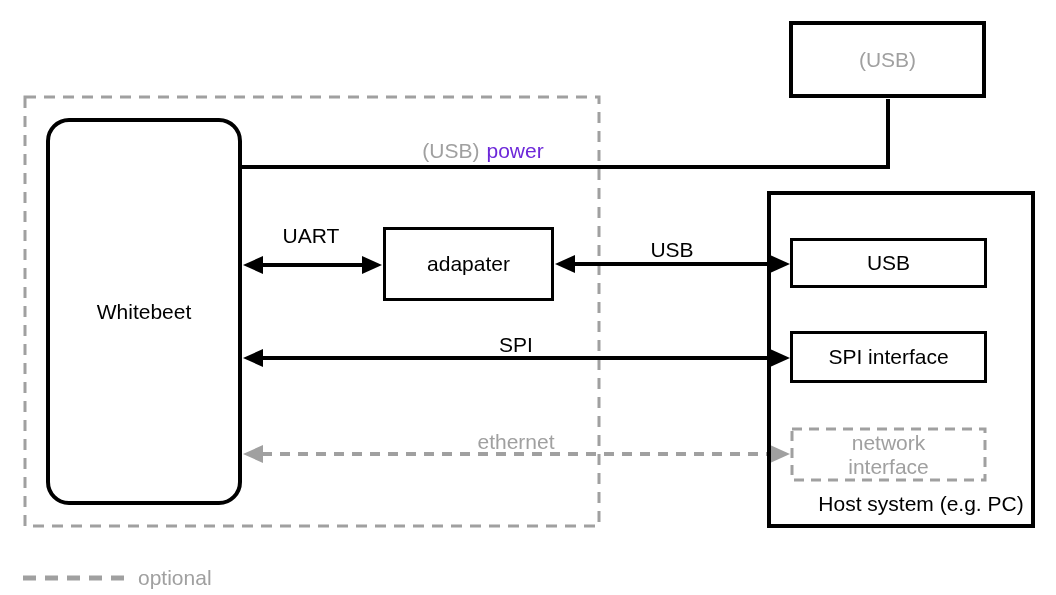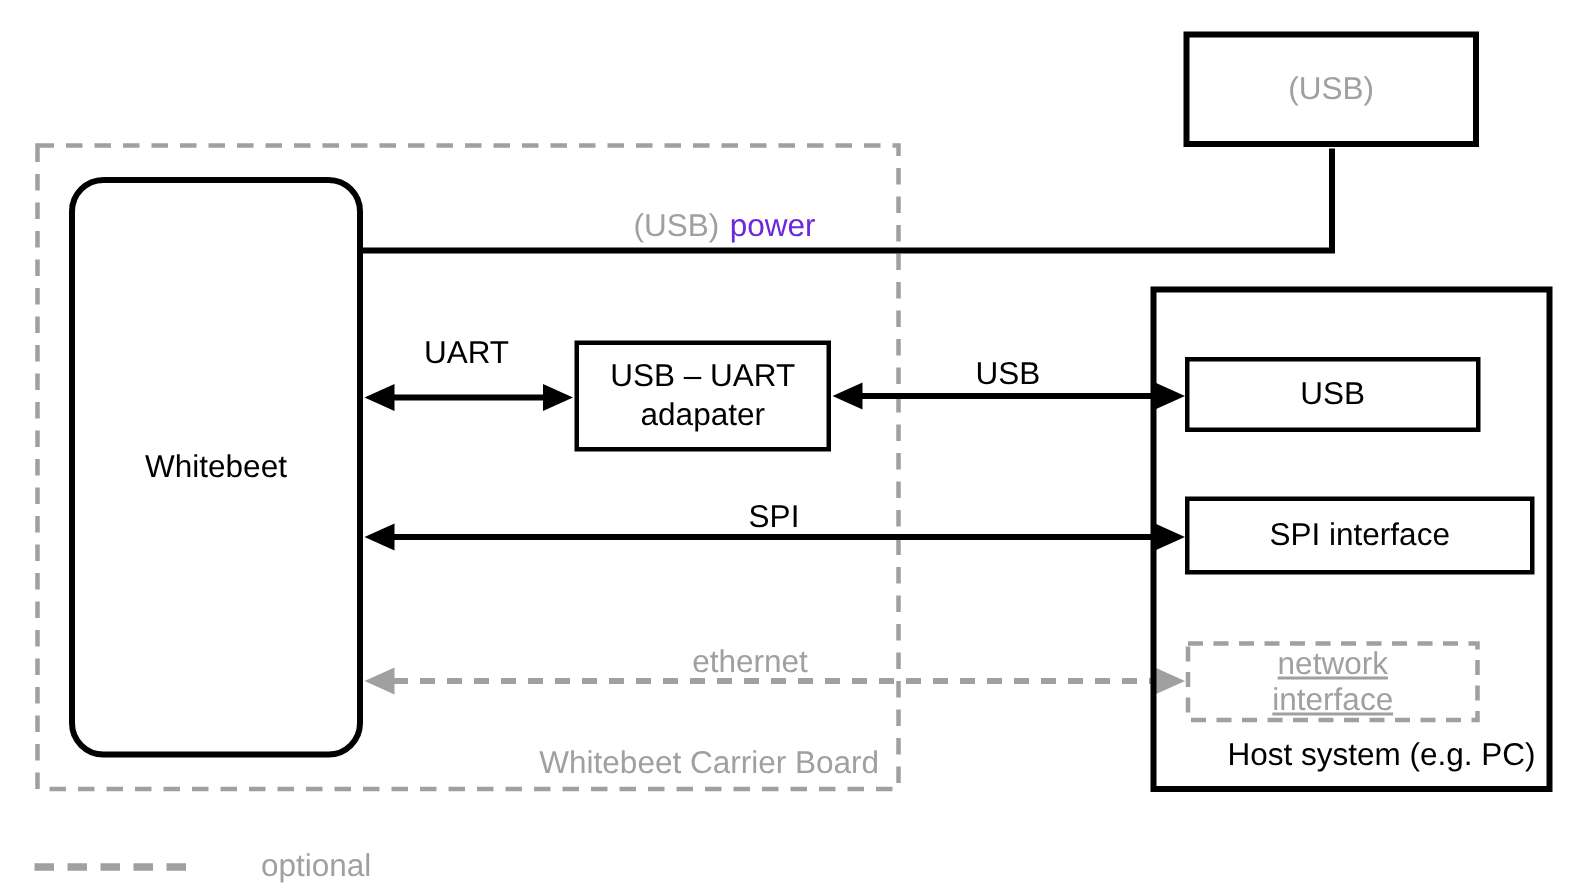--- a/index.html
+++ b/index.html
@@ -97,50 +97,48 @@
 
   <div class="box solid-outer" style="left:46px; top:118px; width:196px; height:387px;border-radius:23px;">
     <div>Whitebeet</div>
   </div>
 
   <div class="box solid-outer" style="left:789px; top:21px; width:197px; height:77px;">
     <div class="gray-text">(USB)</div>
   </div>
 
   <div class="box solid-inner" style="left:383px; top:227px; width:171px; height:74px;">
-    <div>USB – UART</div>
     <div>adapater</div>
   </div>
 
   <div class="box solid-outer" style="left:767px; top:191px; width:268px; height:337px; justify-content:flex-start;">
     <div class="host-caption">Host system (e.g. PC)</div>
   </div>
 
   <div class="box solid-inner" style="left:790px; top:238px; width:197px; height:50px;">
     <div>USB</div>
   </div>
 
-  <div class="box solid-inner" style="left:790px; top:331px; width:233px; height:52px;">
+  <div class="box solid-inner" style="left:790px; top:331px; width:197px; height:52px;">
     <div>SPI interface</div>
   </div>
 
-  <div class="box gray-text" style="left:790px; top:428px; width:197px; height:53px; line-height:24px;text-decoration:underline;">
+  <div class="box gray-text" style="left:790px; top:428px; width:197px; height:53px; line-height:24px;">
     <div>network</div>
     <div>interface</div>
   </div>
 
   <div class="label" style="left:483px; top:151px;">
     <span class="gray-text">(USB)</span><span class="power-word">power</span>
   </div>
 
   <div class="label" style="left:311px; top:236px;">UART</div>
 
   <div class="label" style="left:672px; top:250px;">USB</div>
 
   <div class="label" style="left:516px; top:345px;">SPI</div>
 
-  <div class="label gray-text" style="left:500px; top:442px;">ethernet</div>
+  <div class="label gray-text" style="left:516px; top:442px;">ethernet</div>
 
-  <div class="label-right gray-text" style="right:470px; top:509px;">Whitebeet Carrier Board</div>
 
-  <div class="label-left gray-text" style="left:138px; top:578px;margin-left:36px;">optional</div>
+  <div class="label-left gray-text" style="left:138px; top:578px;">optional</div>
 
 </div>
 
 </body></html>

